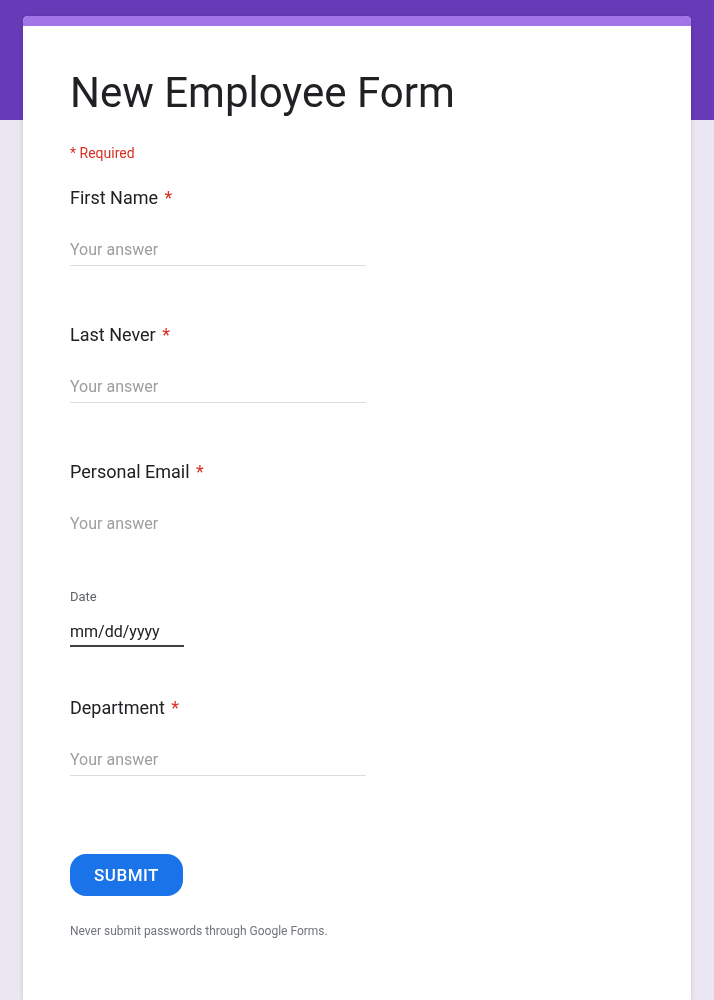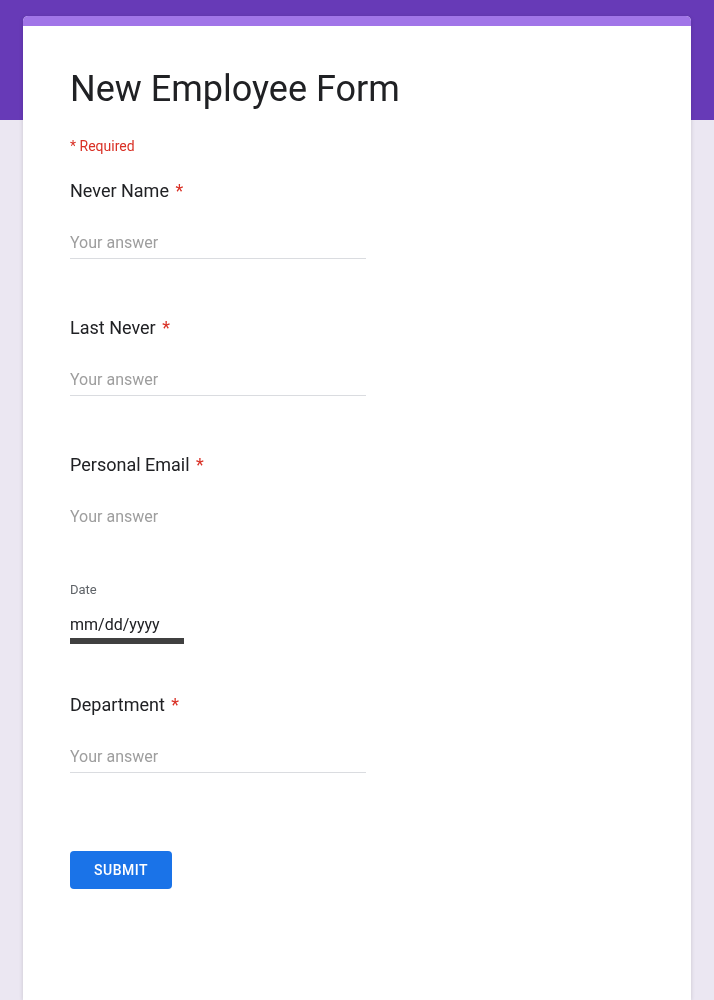--- a/index.html
+++ b/index.html
@@ -41,21 +41,21 @@
       height: 10px;
       background: #a175e8;
       position: absolute;
       top: 0;
       left: 0;
       right: 0;
       border-radius: 5px 5px 0 0;
     }
     
     .form-title {
-      font-size: 36px;
+      font-size: 42px;
       font-weight: 400;
       color: #202124;
       margin-top: 22px;
       margin-bottom: 28px;
       letter-spacing: 0px;
     }
     
     .required-text {
       color: #d93025;
       font-size: 14px;
@@ -105,39 +105,39 @@
     
     .date-sublabel {
       font-size: 13px;
       color: #5f6368;
       margin-bottom: 16px;
       margin-top: -8px;
     }
     
     .date-input {
       border: none;
-      border-bottom: 6px solid #404040;
+      border-bottom: 2px solid #404040;
       font-size: 16px;
       color: #202124;
       width: 114px;
       padding: 2px 0 4px 0;
       outline: none;
       font-family: inherit;
     }
     
     .date-field {
       margin-bottom: 50px;
     }
     
     .submit-button {
       background: #1a73e8;
       color: #fff;
       border: none;
-      border-radius: 4px;
-      font-size: 14px;
+      border-radius: 16px;
+      font-size: 17px;
       font-weight: 500;
       padding: 11px 24px;
       cursor: pointer;
       letter-spacing: 0.5px;
       font-family: inherit;
       margin-top: 20px;
     }
     
     .footer-text {
       font-size: 12px;
@@ -152,21 +152,21 @@
 
 <div class="form-card">
   <div class="form-top-border"></div>
   
   <h1 class="form-title">New Employee Form</h1>
   
   <div class="required-text">* Required</div>
   
   <div class="form-field">
     <div class="field-label">
-      <span>Never Name</span>
+      <span>First Name</span>
       <span class="asterisk">*</span>
     </div>
     <input type="text" class="text-input" placeholder="Your answer" style="">
   </div>
   
   <div class="form-field">
     <div class="field-label">
       <span>Last Never</span>
       <span class="asterisk">*</span>
     </div>
@@ -189,13 +189,14 @@
   <div class="form-field">
     <div class="field-label">
       <span>Department</span>
       <span class="asterisk">*</span>
     </div>
     <input type="text" class="text-input" placeholder="Your answer" style="">
   </div>
   
   <button class="submit-button">SUBMIT</button>
   
+  <div class="footer-text">Never submit passwords through Google Forms.</div>
 </div>
 
 </body></html>

